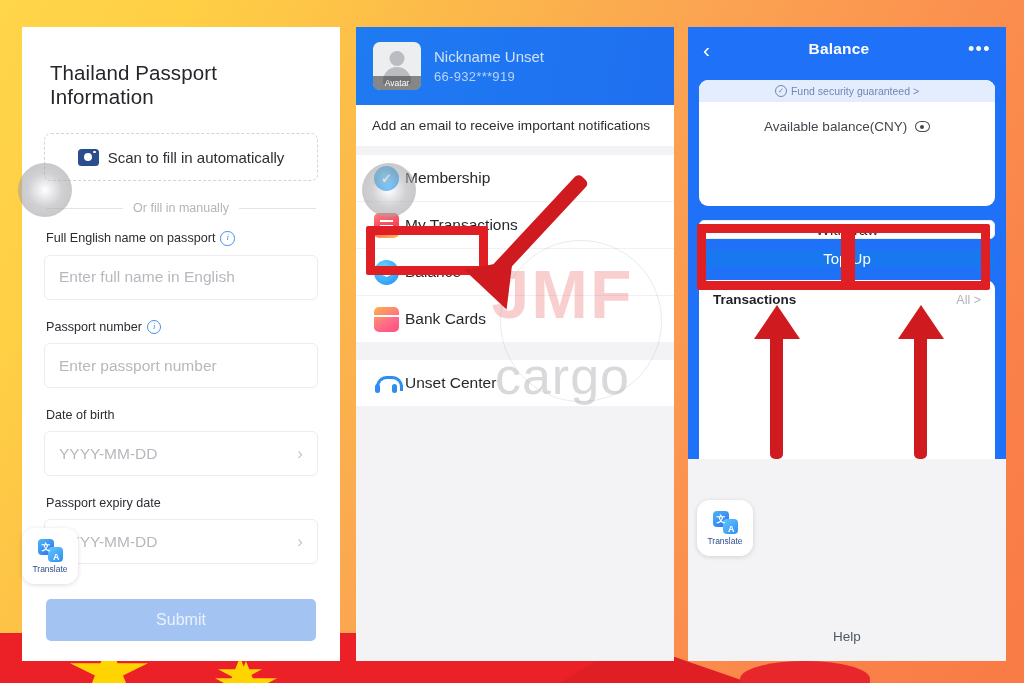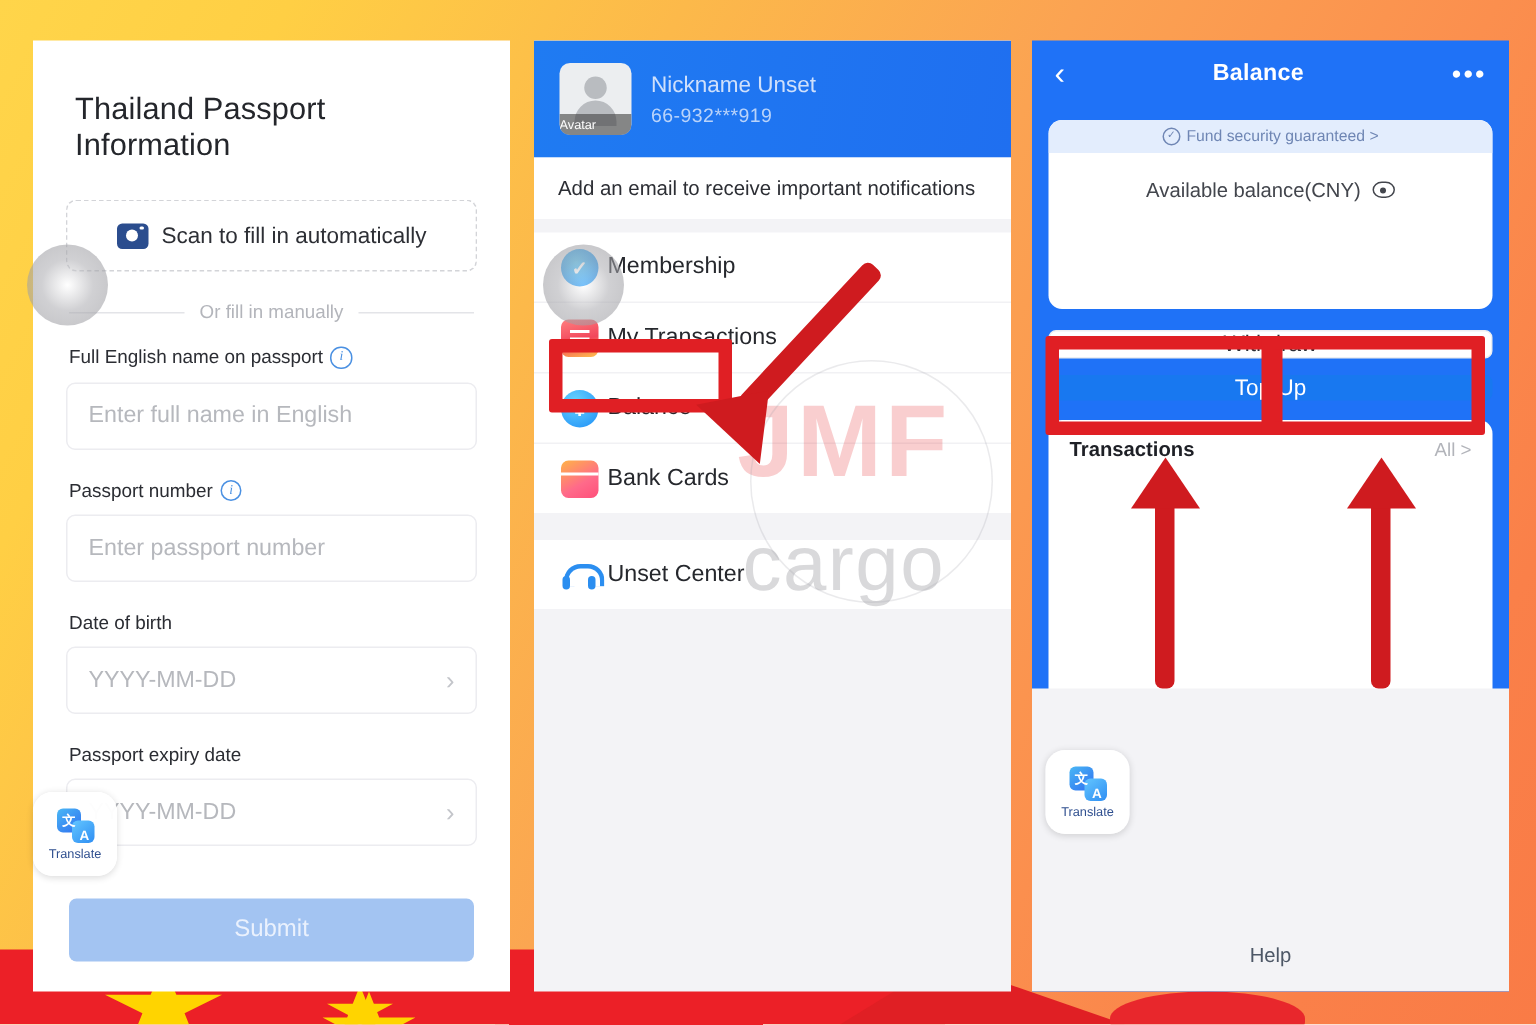--- a/index.html
+++ b/index.html
@@ -161,21 +161,21 @@
     position:absolute; left:50%; top:9px; transform:translateX(-50%);
     width: 15px; height: 15px; border-radius:50%; background:#b9bcc0;
   }
   .avatar .body {
     position:absolute; left:50%; bottom:6px; transform:translateX(-50%);
     width: 28px; height: 17px; border-radius: 14px 14px 0 0; background:#b9bcc0;
   }
   .avatar .tag {
     position:absolute; left:0; right:0; bottom:0; height:14px;
     background: rgba(70,70,70,.62); color:#fff;
-    font-size: 8.5px; line-height:14px;
+    font-size: 8.5px; text-align:center; line-height:14px;
   }
   .p2-nick { font-size: 15px; color: #cfe0fb; margin-bottom: 4px; }
   .p2-phone { font-size: 13px; color: #b9d3fa; letter-spacing: .3px; }
 
   .p2-notice {
     background: #fff; padding: 13px 16px;
     font-size: 13.6px; color: #2c2e34;
   }
   .menu-group { background:#fff; margin-top: 9px; }
   .menu-item {

